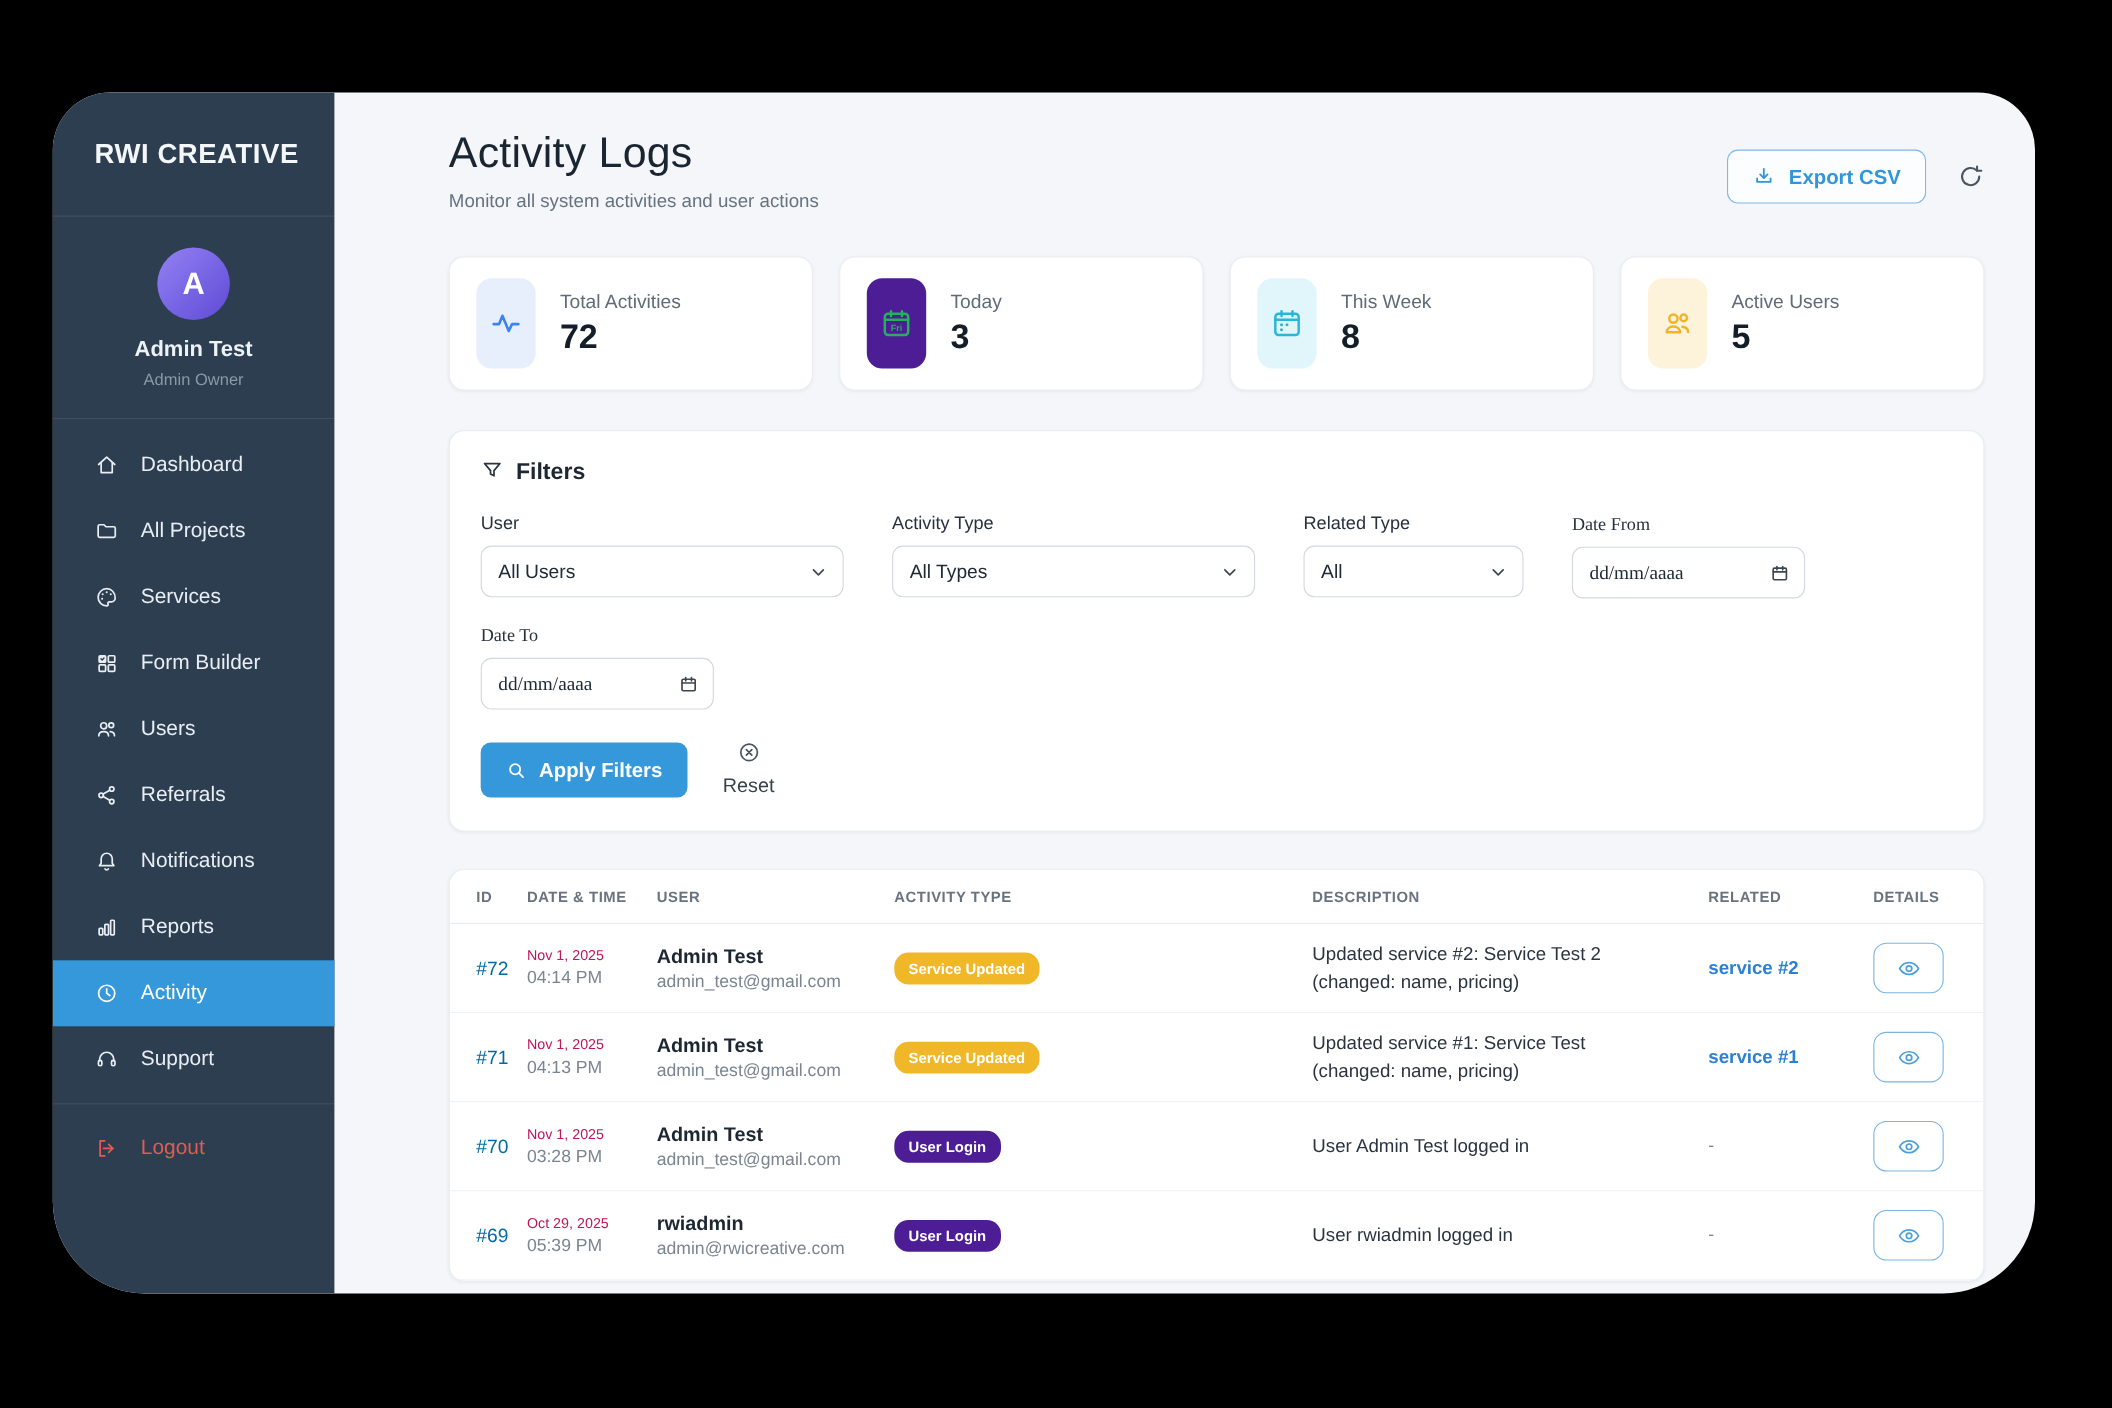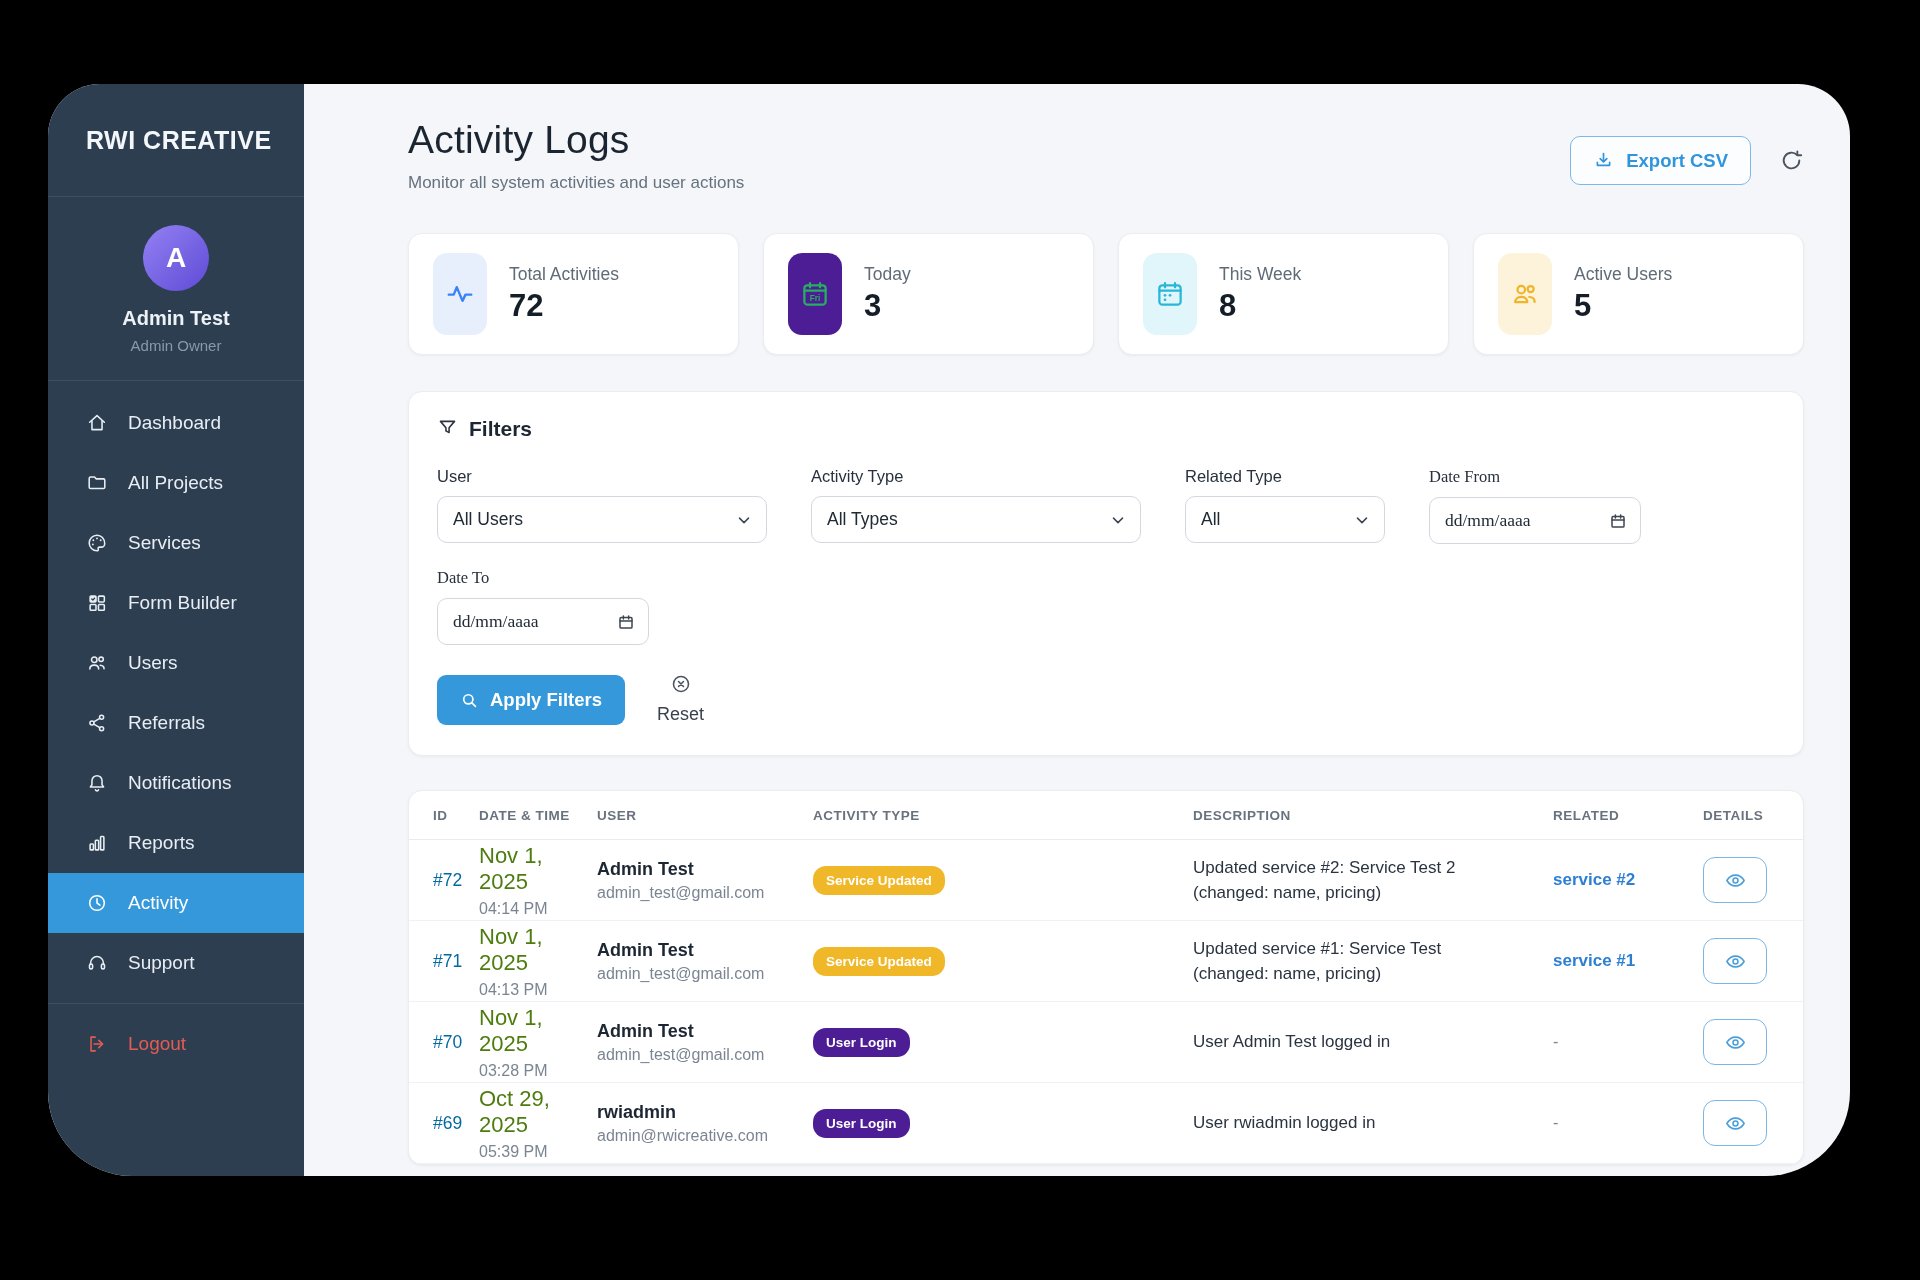--- a/index.html
+++ b/index.html
@@ -75,21 +75,21 @@
   .reset-btn svg{width:22px;height:22px;color:#4a5560;}
 
   
   .table-card{background:#fff;border:1px solid #eaedf1;border-radius:14px;box-shadow:0 1px 3px rgba(20,30,50,.05);
     margin-top:34px;flex:none;overflow:hidden;}
   .t-head,.t-row{display:grid;grid-template-columns:46px 118px 216px 380px 360px 150px 90px;
     padding-left:24px;align-items:center;}
   .t-head{height:49px;color:#68737f;font-size:13.5px;font-weight:bold;letter-spacing:.5px;border-bottom:1px solid #e8ecf0;}
   .t-row{min-height:81px;border-bottom:1px solid #eef1f5;}
   .c-id{color:#0369a1;font-size:17.5px;}
-  .c-date{font-size:22px;color:#4d7c0f;}
+  .c-date{font-size:13px;color:#be185d;}
   .c-time{margin-top:5px;color:#7a8591;font-size:16px;}
   .c-user{font-size:18px;font-weight:bold;color:#1d2733;}
   .c-email{margin-top:4px;font-size:16px;color:#7a8591;font-weight:normal;}
   .badge{display:inline-block;padding:7px 13px;border-radius:13px;font-size:13.5px;font-weight:bold;color:#fff;}
   .badge[data-variant="yellow"]{background:#f0b828;}
   .badge[data-variant="green"]{background:#4c1d95;}
   .c-desc{font-size:17px;color:#2a3440;line-height:1.5;padding-right:40px;}
   .related[data-variant="link"]{color:#2d7fd3;font-weight:bold;font-size:17px;cursor:pointer;}
   .related[data-variant="dash"]{color:#7a8591;font-size:16px;}
   .eye-btn{width:64px;height:46px;border:1.6px solid #7ab5e3;border-radius:12px;background:#fff;

